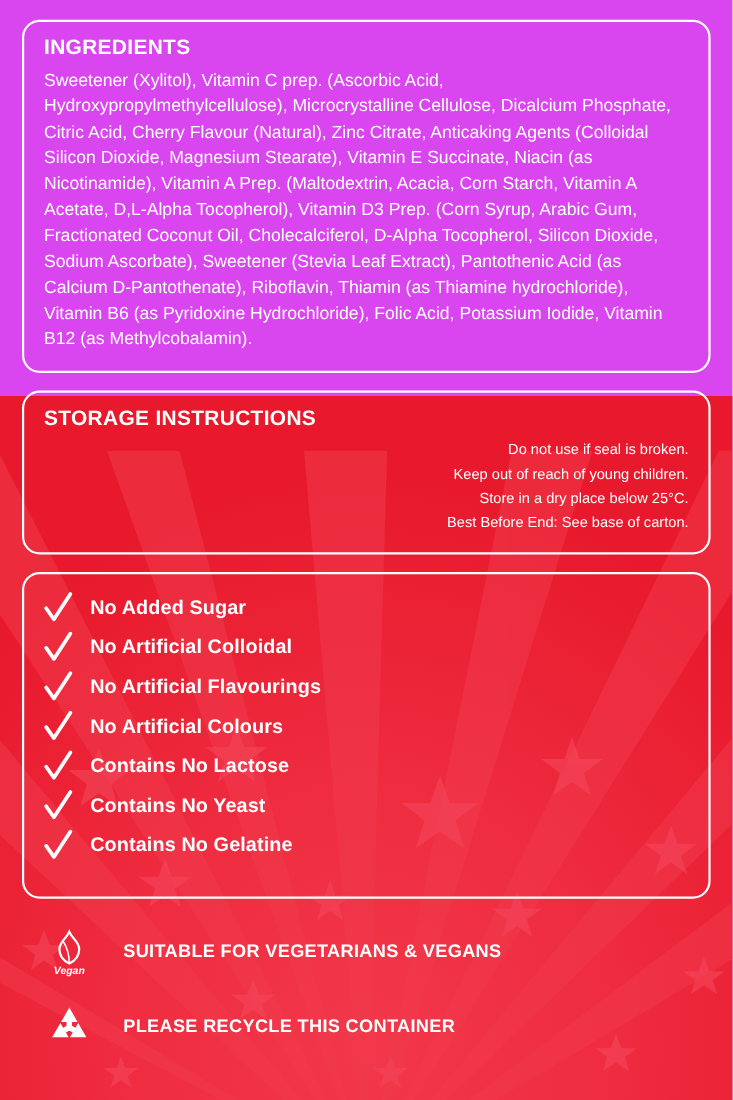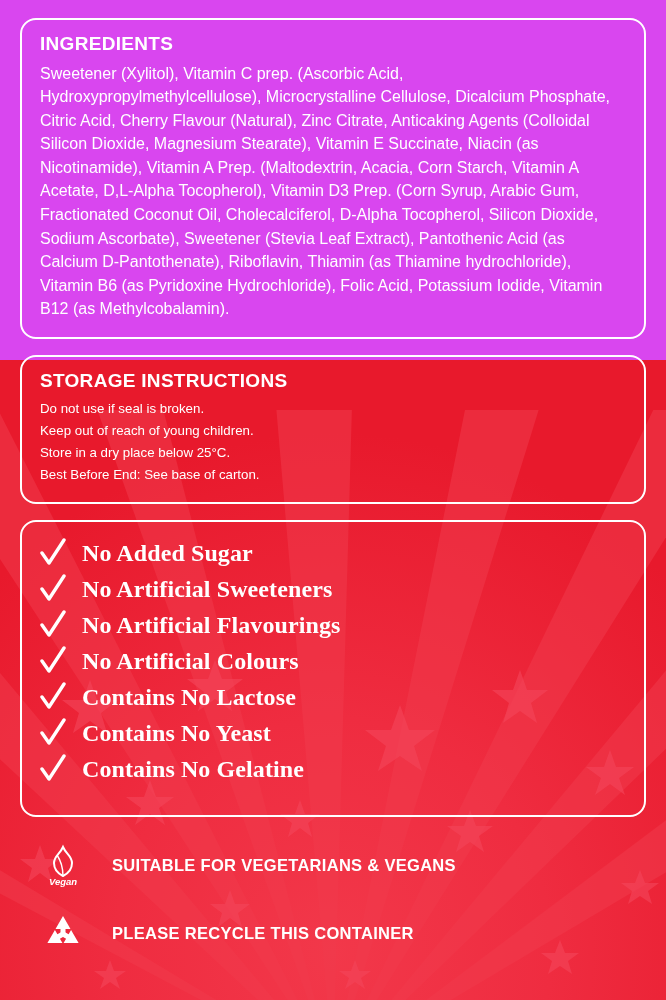--- a/index.html
+++ b/index.html
@@ -84,46 +84,46 @@
     font-size: 16px;
     line-height: 1.47;
     margin: 0;
     color: #ffffff;
   }
 
   .storage-line {
     font-size: 13.3px;
     line-height: 1.64;
     color: #ffffff;
+    text-align: right;
   }
 
   .claims-panel {
     margin-top: 20px;
     padding: 16px 18px 14px 18px;
   }
   .claim {
     display: flex;
     align-items: center;
     gap: 16px;
     margin: 0 0 6px 0;
   }
   .claim:last-child { margin-bottom: 17px; }
   .tick {
     flex: 0 0 auto;
     width: 26px;
     height: 30px;
     display: block;
   }
   .claim-text {
-    font-size: 24px;
+    font-size: 18px;
     font-weight: bold;
     color: #ffffff;
     line-height: 1.25;
     letter-spacing: .1px;
-    font-family: Liberation Serif, serif;
   }
 
   .footer {
     position: relative;
     z-index: 3;
     padding: 26px 20px 0 20px;
     box-sizing: border-box;
   }
 
   .icon-row {
@@ -225,21 +225,21 @@
         <svg class="tick" viewBox="0 0 26 30">
           <path d="M2 15 L9 25 L24 2" fill="none" stroke="#ffffff" stroke-width="3.4" stroke-linecap="round" stroke-linejoin="round"></path>
         </svg>
         <span class="claim-text">No Added Sugar</span>
       </div>
 
       <div class="claim">
         <svg class="tick" viewBox="0 0 26 30">
           <path d="M2 15 L9 25 L24 2" fill="none" stroke="#ffffff" stroke-width="3.4" stroke-linecap="round" stroke-linejoin="round"></path>
         </svg>
-        <span class="claim-text">No Artificial Sweeteners</span>
+        <span class="claim-text">No Artificial Colloidal</span>
       </div>
 
       <div class="claim">
         <svg class="tick" viewBox="0 0 26 30">
           <path d="M2 15 L9 25 L24 2" fill="none" stroke="#ffffff" stroke-width="3.4" stroke-linecap="round" stroke-linejoin="round"></path>
         </svg>
         <span class="claim-text">No Artificial Flavourings</span>
       </div>
 
       <div class="claim">

